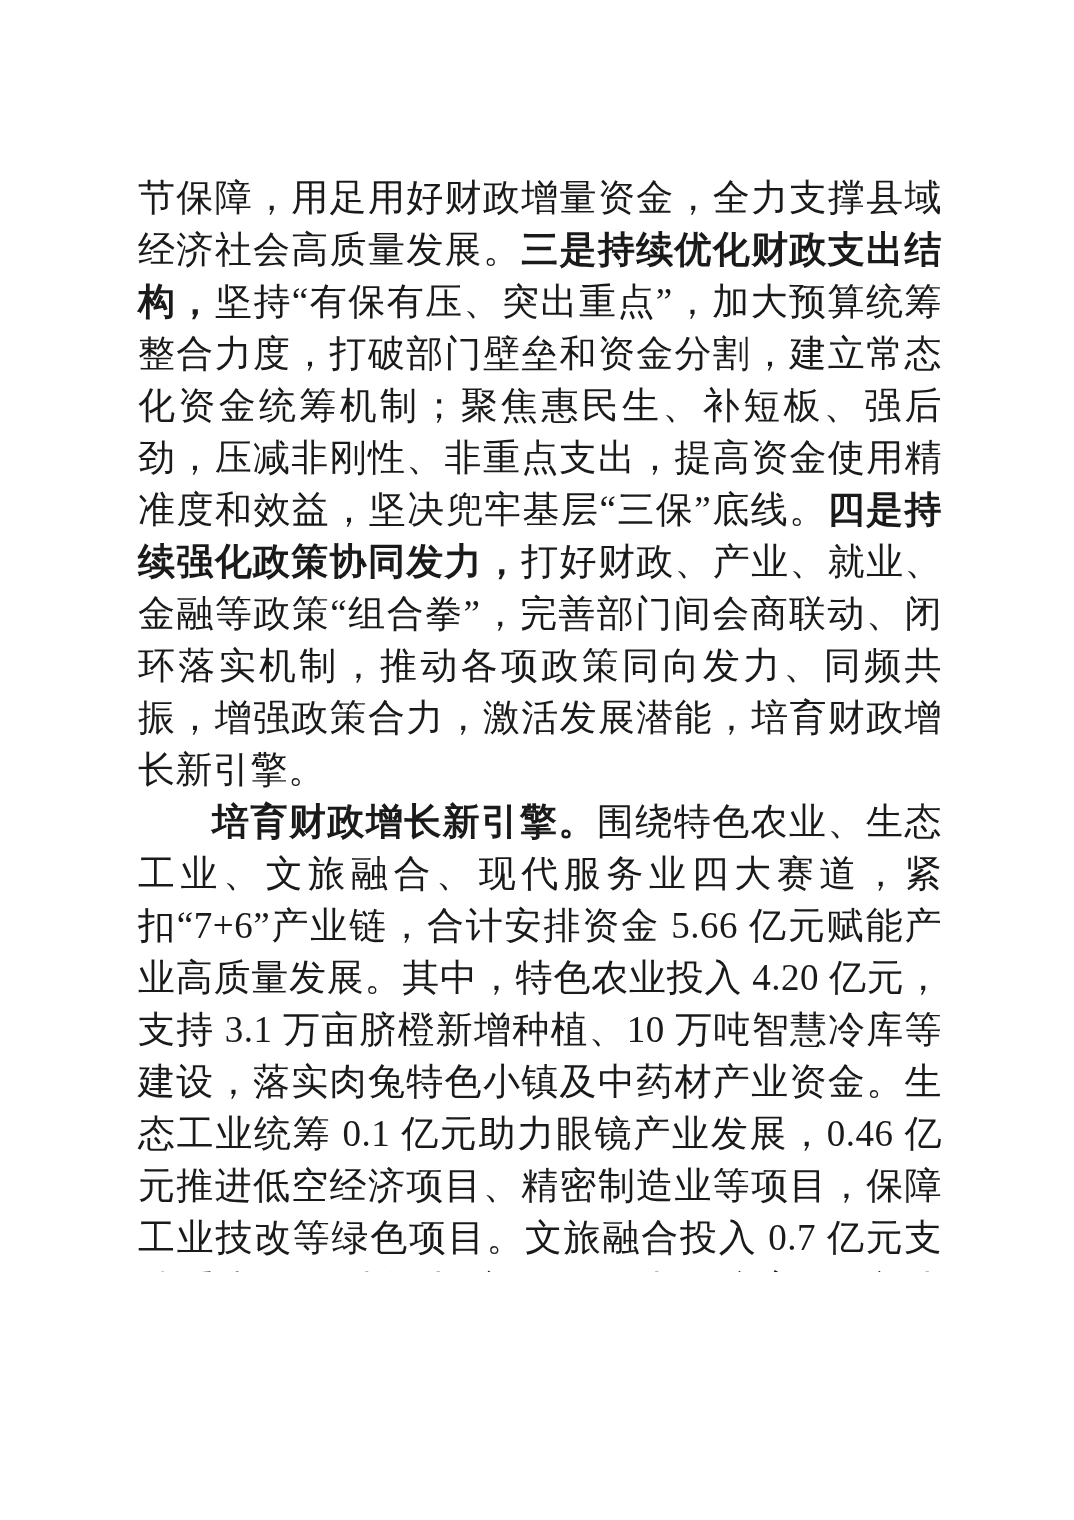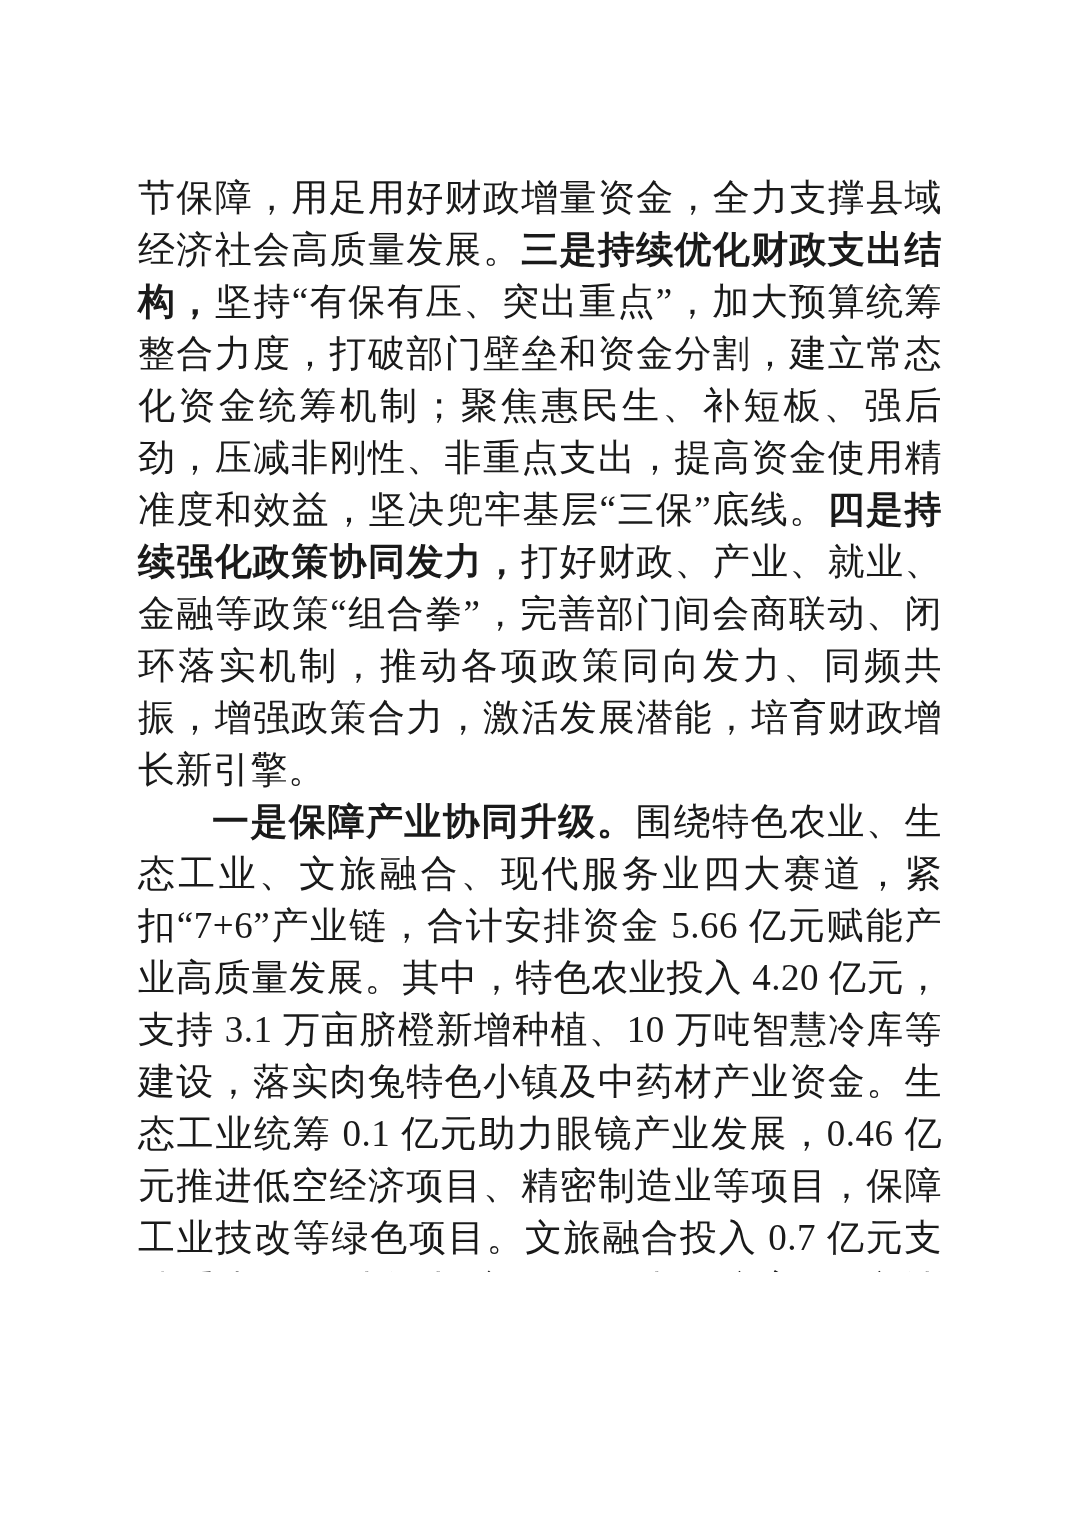--- a/index.html
+++ b/index.html
@@ -57,20 +57,20 @@
 <div class="page">
 
   <div class="body-text">
 
     <p>
       <span>节保障，用足用好财政增量资金，全力支撑县域经济社会高质量发展。</span><span class="run-bold">三是持续优化财政支出结构，</span><span>坚持“有保有压、突出重点”，加大预算统筹整合力度，打破部门壁垒和资金分割，建立常态化资金统筹机制；聚焦惠民生、补短板、强后劲，压减非刚性、非重点支出，提高资金使用精准度和效益，坚决兜牢基层“三保”底线。</span><span class="run-bold">四是持续强化政策协同发力，</span><span>打好财政、产业、就业、金融等政策“组合拳”，完善部门间会商联动、闭环落实机制，推动各项政策同向发力、同频共振，增强政策合力，激活发展潜能，培育财政增长新引擎。</span>
     </p>
 
 
     <p class="para-indent">
-      <span class="run-bold">一是保障产业协同升级。</span><span>围绕特色农业、生态工业、文旅融合、现代服务业四大赛道，紧扣“7+6”产业链，合计安排资金 5.66 亿元赋能产业高质量发展。其中，特色农业投入 4.20 亿元，支持 3.1 万亩脐橙新增种植、10 万吨智慧冷库等建设，落实肉兔特色小镇及中药材产业资金。生态工业统筹 0.1 亿元助力眼镜产业发展，0.46 亿元推进低空经济项目、精密制造业等项目，保障工业技改等绿色项目。文旅融合投入 0.7 亿元支持重点项目建设与度假区创建，培育“不夜诗城”品牌。现代服务业安排 0.1 亿元深化金融工程，0.1 亿元扩容数字产业园，推动数字产业规模破 50 亿元。</span>
+      <span class="run-bold">培育财政增长新引擎。</span><span>围绕特色农业、生态工业、文旅融合、现代服务业四大赛道，紧扣“7+6”产业链，合计安排资金 5.66 亿元赋能产业高质量发展。其中，特色农业投入 4.20 亿元，支持 3.1 万亩脐橙新增种植、10 万吨智慧冷库等建设，落实肉兔特色小镇及中药材产业资金。生态工业统筹 0.1 亿元助力眼镜产业发展，0.46 亿元推进低空经济项目、精密制造业等项目，保障工业技改等绿色项目。文旅融合投入 0.7 亿元支持重点项目建设与度假区创建，培育“不夜诗城”品牌。现代服务业安排 0.1 亿元深化金融工程，0.1 亿元扩容数字产业园，推动数字产业规模破 50 亿元。</span>
     </p>
 
   </div>
 
   <div class="page-number">— 19 —</div>
 
 </div>
 
 </body></html>

